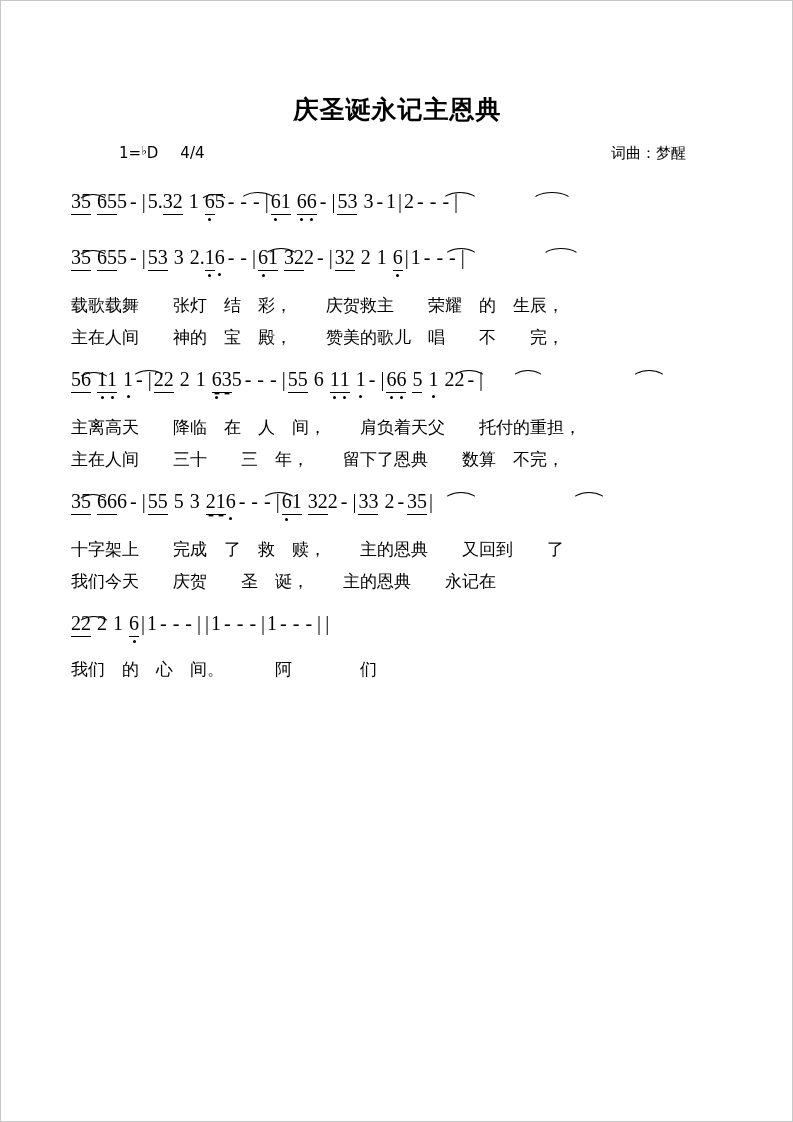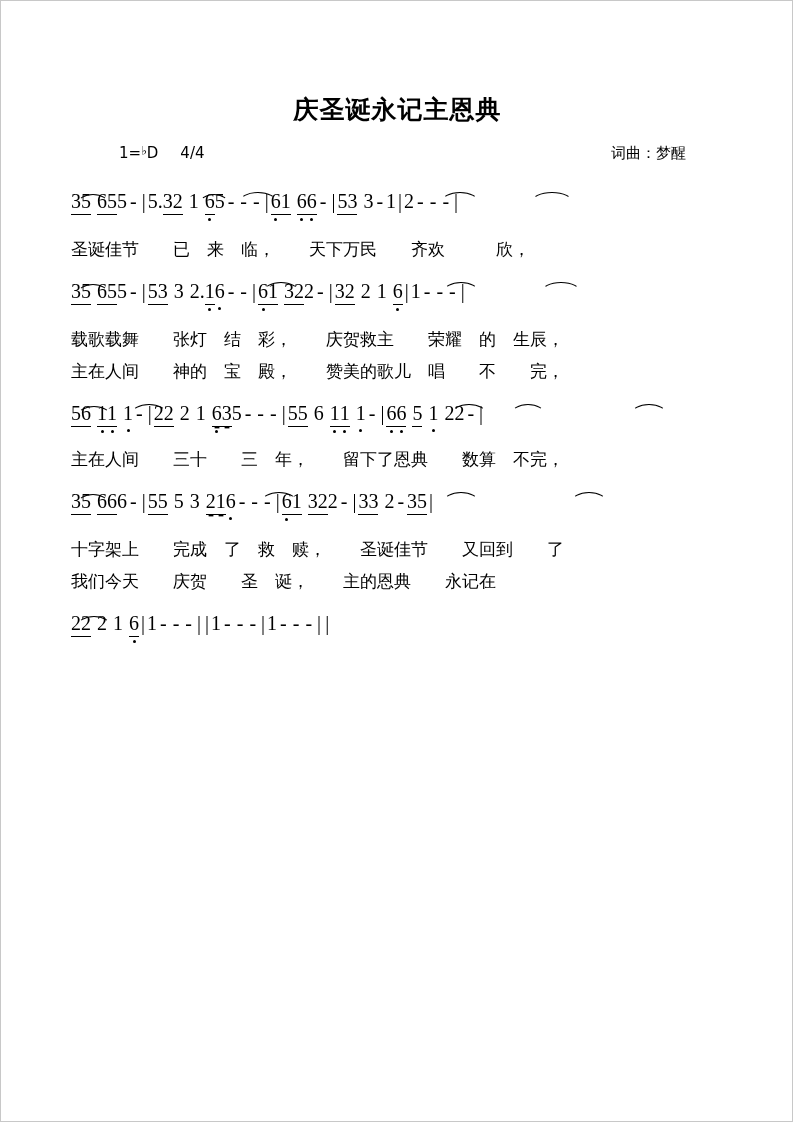--- a/index.html
+++ b/index.html
@@ -142,21 +142,20 @@
 
     <div class="system">
       <div class="notes">
         <div class="slur" style="left:6px; top:4px; width:30px;"></div>
         <div class="slur" style="left:128px; top:4px; width:28px;"></div>
         <div class="slur" style="left:168px; top:2px; width:36px;"></div>
         <div class="slur" style="left:370px; top:2px; width:36px;"></div>
         <div class="slur" style="left:460px; top:2px; width:40px;"></div>
         <span class="n u1">3</span><span class="n u1">5</span><span class="sp"></span><span class="n u1">6</span><span class="n u1">5</span><span class="n">5</span><span class="dash">-</span><span class="bar">|</span><span class="n">5.</span><span class="n u1">3</span><span class="n u1">2</span><span class="sp"></span><span class="n">1</span><span class="sp"></span><span class="n u1 dotdn">6</span><span class="n">5</span><span class="dash">-</span><span class="dash">-</span><span class="dash">-</span><span class="bar">|</span><span class="n u1 dotdn">6</span><span class="n u1">1</span><span class="sp"></span><span class="n u1 dotdn">6</span><span class="n u1 dotdn">6</span><span class="dash">-</span><span class="bar">|</span><span class="n u1">5</span><span class="n u1">3</span><span class="sp"></span><span class="n">3</span><span class="dash">-</span><span class="n">1</span><span class="bar">|</span><span class="n">2</span><span class="dash">-</span><span class="dash">-</span><span class="dash">-</span><span class="bar">|</span>
       </div>
-      <div class="lyrics l1">圣诞佳节　　已　来　临，　　天下万民　　齐欢　　　欣，</div>
     </div>
 
     <div class="system">
       <div class="notes">
         <div class="slur" style="left:6px; top:4px; width:30px;"></div>
         <div class="slur" style="left:192px; top:2px; width:34px;"></div>
         <div class="slur" style="left:372px; top:2px; width:34px;"></div>
         <div class="slur" style="left:470px; top:2px; width:38px;"></div>
         <span class="n u1">3</span><span class="n u1">5</span><span class="sp"></span><span class="n u1">6</span><span class="n u1">5</span><span class="n">5</span><span class="dash">-</span><span class="bar">|</span><span class="n u1">5</span><span class="n u1">3</span><span class="sp"></span><span class="n">3</span><span class="sp"></span><span class="n">2.</span><span class="n u1 dotdn">1</span><span class="n dotdn">6</span><span class="dash">-</span><span class="dash">-</span><span class="bar">|</span><span class="n u1 dotdn">6</span><span class="n u1">1</span><span class="sp"></span><span class="n u1">3</span><span class="n u1">2</span><span class="n">2</span><span class="dash">-</span><span class="bar">|</span><span class="n u1">3</span><span class="n u1">2</span><span class="sp"></span><span class="n">2</span><span class="sp"></span><span class="n">1</span><span class="sp"></span><span class="n u1 dotdn">6</span><span class="bar">|</span><span class="n">1</span><span class="dash">-</span><span class="dash">-</span><span class="dash">-</span><span class="bar">|</span>
       </div>
@@ -166,36 +165,38 @@
 
     <div class="system">
       <div class="notes">
         <div class="slur" style="left:6px; top:4px; width:32px;"></div>
         <div class="slur" style="left:60px; top:2px; width:34px;"></div>
         <div class="slur" style="left:380px; top:2px; width:34px;"></div>
         <div class="slur" style="left:440px; top:2px; width:32px;"></div>
         <div class="slur" style="left:560px; top:2px; width:34px;"></div>
         <span class="n u1">5</span><span class="n u1">6</span><span class="sp"></span><span class="n u1 dotdn">1</span><span class="n u1 dotdn">1</span><span class="sp"></span><span class="n dotdn">1</span><span class="dash">-</span><span class="bar">|</span><span class="n u1">2</span><span class="n u1">2</span><span class="sp"></span><span class="n">2</span><span class="sp"></span><span class="n">1</span><span class="sp"></span><span class="n u2 dotdn">6</span><span class="n u2">3</span><span class="n">5</span><span class="dash">-</span><span class="dash">-</span><span class="dash">-</span><span class="bar">|</span><span class="n u1">5</span><span class="n u1">5</span><span class="sp"></span><span class="n">6</span><span class="sp"></span><span class="n u1 dotdn">1</span><span class="n u1 dotdn">1</span><span class="sp"></span><span class="n dotdn">1</span><span class="dash">-</span><span class="bar">|</span><span class="n u1 dotdn">6</span><span class="n u1 dotdn">6</span><span class="sp"></span><span class="n u1">5</span><span class="sp"></span><span class="n dotdn">1</span><span class="sp"></span><span class="n">2</span><span class="n">2</span><span class="dash">-</span><span class="bar">|</span>
       </div>
+      <div class="lyrics l1">主离高天　　降临　在　人　间，　　肩负着天父　　托付的重担，</div>
       <div class="lyrics l2">主在人间　　三十　　三　年，　　留下了恩典　　数算　不完，</div>
     </div>
 
     <div class="system">
       <div class="notes">
         <div class="slur" style="left:6px; top:4px; width:30px;"></div>
         <div class="slur" style="left:190px; top:2px; width:34px;"></div>
         <div class="slur" style="left:372px; top:2px; width:34px;"></div>
         <div class="slur" style="left:500px; top:2px; width:34px;"></div>
         <span class="n u1">3</span><span class="n u1">5</span><span class="sp"></span><span class="n u1">6</span><span class="n u1">6</span><span class="n">6</span><span class="dash">-</span><span class="bar">|</span><span class="n u1">5</span><span class="n u1">5</span><span class="sp"></span><span class="n">5</span><span class="sp"></span><span class="n">3</span><span class="sp"></span><span class="n u2">2</span><span class="n u2">1</span><span class="n dotdn">6</span><span class="dash">-</span><span class="dash">-</span><span class="dash">-</span><span class="bar">|</span><span class="n u1 dotdn">6</span><span class="n u1">1</span><span class="sp"></span><span class="n u1">3</span><span class="n u1">2</span><span class="n">2</span><span class="dash">-</span><span class="bar">|</span><span class="n u1">3</span><span class="n u1">3</span><span class="sp"></span><span class="n">2</span><span class="dash">-</span><span class="n u1">3</span><span class="n u1">5</span><span class="bar">|</span>
       </div>
-      <div class="lyrics l1">十字架上　　完成　了　救　赎，　　圣诞佳节　　又回到　　了</div>
+      <div class="lyrics l1">十字架上　　完成　了　救　赎，　　主的恩典　　又回到　　了</div>
       <div class="lyrics l2">我们今天　　庆贺　　圣　诞，　　主的恩典　　永记在</div>
     </div>
 
     <div class="system">
       <div class="notes">
         <div class="slur" style="left:6px; top:4px; width:32px;"></div>
         <span class="n u1">2</span><span class="n u1">2</span><span class="sp"></span><span class="n">2</span><span class="sp"></span><span class="n">1</span><span class="sp"></span><span class="n u1 dotdn">6</span><span class="bar">|</span><span class="n">1</span><span class="dash">-</span><span class="dash">-</span><span class="dash">-</span><span class="bar">|</span><span class="bar">|</span><span class="n">1</span><span class="dash">-</span><span class="dash">-</span><span class="dash">-</span><span class="bar">|</span><span class="n">1</span><span class="dash">-</span><span class="dash">-</span><span class="dash">-</span><span class="bar">|</span><span class="bar">|</span>
       </div>
+      <div class="lyrics l2">我们　的　心　间。　　　阿　　　　们</div>
     </div>
 
   </div>
 </div>
 
 </body></html>

